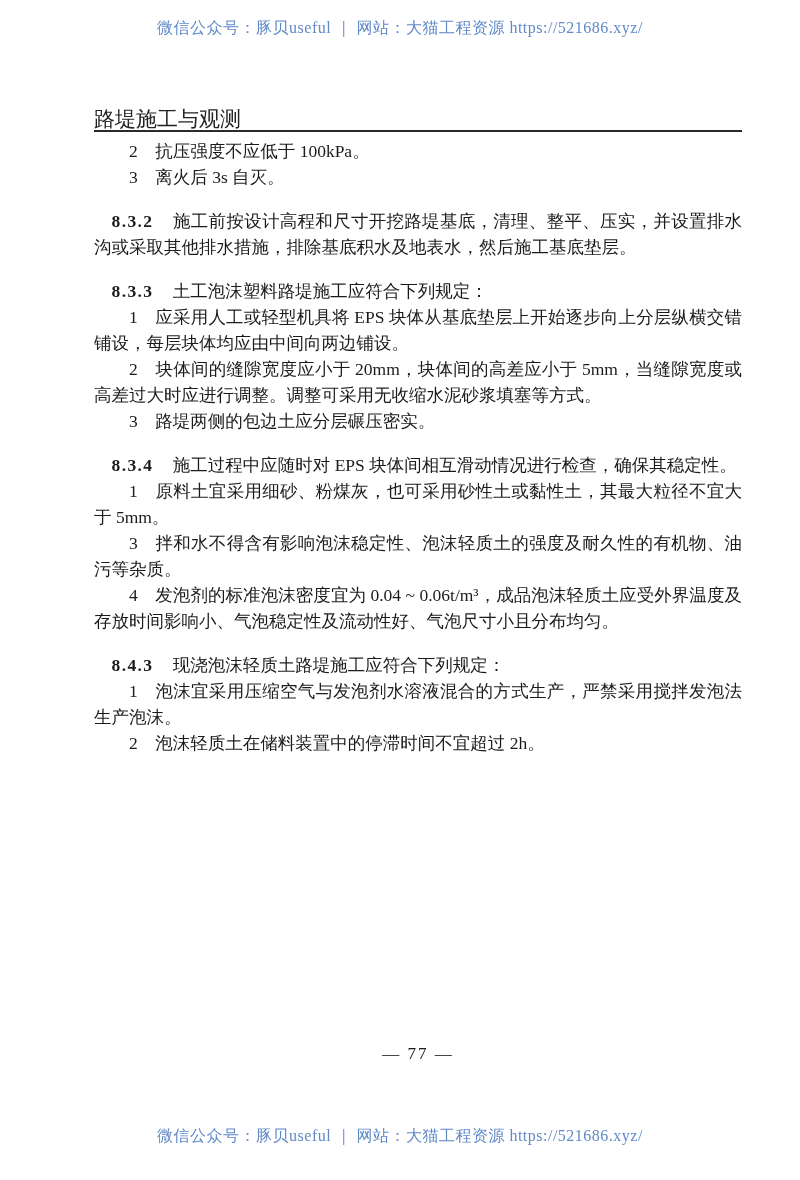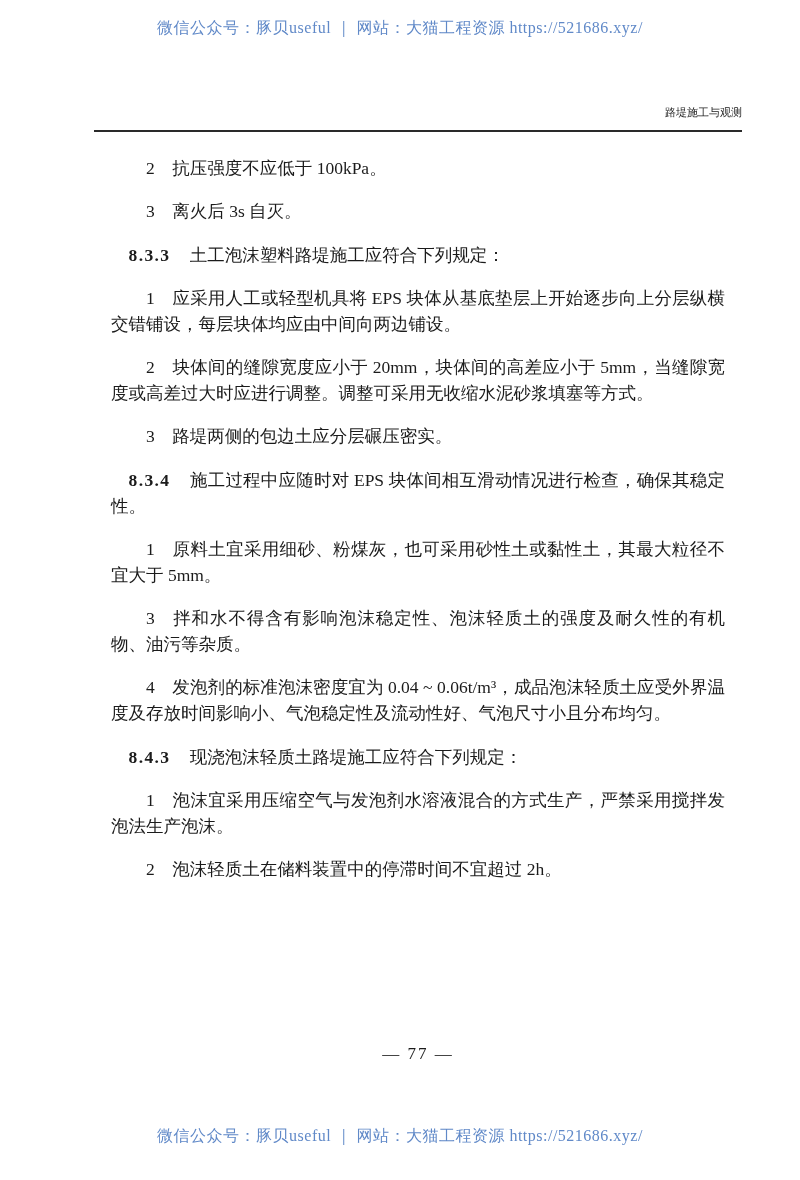--- a/index.html
+++ b/index.html
@@ -22,42 +22,42 @@
     letter-spacing: 0.5px;
     color: #6089c8;
   }
   .watermark.top { top: 18px; }
   .watermark.bottom { top: 1126px; }
   .running-title {
     position: absolute;
     top: 105px;
     left: 94px;
     width: 648px;
-    text-align: right;
-    font-size: 11px;
+    text-align: left;
+    font-size: 21px;
     color: #222222;
   }
   .head-rule {
     position: absolute;
     top: 130px;
     left: 94px;
     width: 648px;
     height: 0;
     border-top: 2px solid #2a2a2a;
   }
   .content {
     position: absolute;
     top: 138px;
     left: 94px;
     width: 648px;
     font-size: 17.5px;
     line-height: 26px;
     text-align: justify;
   }
-  .para { margin: 17px; }
+  .para { margin: 0; }
   .para.item { text-indent: 2em; }
   .para.clause { text-indent: 1em; margin-top: 18px; }
   .para.section {
     text-indent: 0;
     margin-top: 18px;
     font-weight: 700;
     font-family: "Liberation Sans", "DejaVu Sans", sans-serif;
     font-size: 17px;
   }
   .para.clause .num {
@@ -86,20 +86,21 @@
 
   <div class="running-title">路堤施工与观测</div>
   <div class="head-rule"></div>
 
   <div class="content">
 
     <div class="para item"><span class="num">2</span><span class="txt">抗压强度不应低于 100kPa。</span></div>
 
     <div class="para item"><span class="num">3</span><span class="txt">离火后 3s 自灭。</span></div>
 
+    <div class="para clause"><span class="num">8.3.2</span><span class="txt">施工前按设计高程和尺寸开挖路堤基底，清理、整平、压实，并设置排水沟或采取其他排水措施，排除基底积水及地表水，然后施工基底垫层。</span></div>
 
     <div class="para clause"><span class="num">8.3.3</span><span class="txt">土工泡沫塑料路堤施工应符合下列规定：</span></div>
 
     <div class="para item"><span class="num">1</span><span class="txt">应采用人工或轻型机具将 EPS 块体从基底垫层上开始逐步向上分层纵横交错铺设，每层块体均应由中间向两边铺设。</span></div>
 
     <div class="para item"><span class="num">2</span><span class="txt">块体间的缝隙宽度应小于 20mm，块体间的高差应小于 5mm，当缝隙宽度或高差过大时应进行调整。调整可采用无收缩水泥砂浆填塞等方式。</span></div>
 
     <div class="para item"><span class="num">3</span><span class="txt">路堤两侧的包边土应分层碾压密实。</span></div>
 
     <div class="para clause"><span class="num">8.3.4</span><span class="txt">施工过程中应随时对 EPS 块体间相互滑动情况进行检查，确保其稳定性。</span></div>

